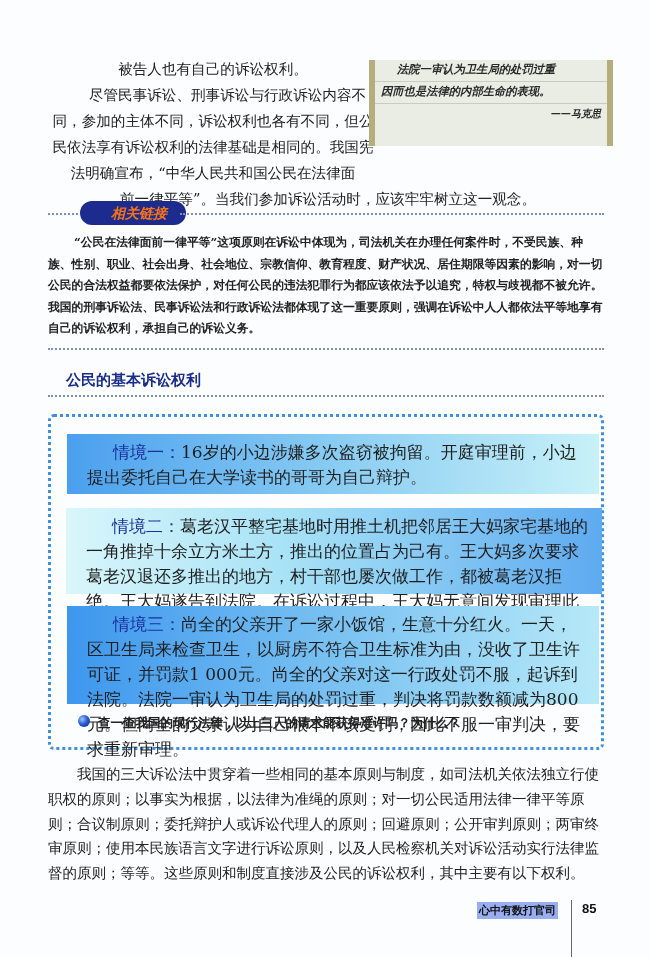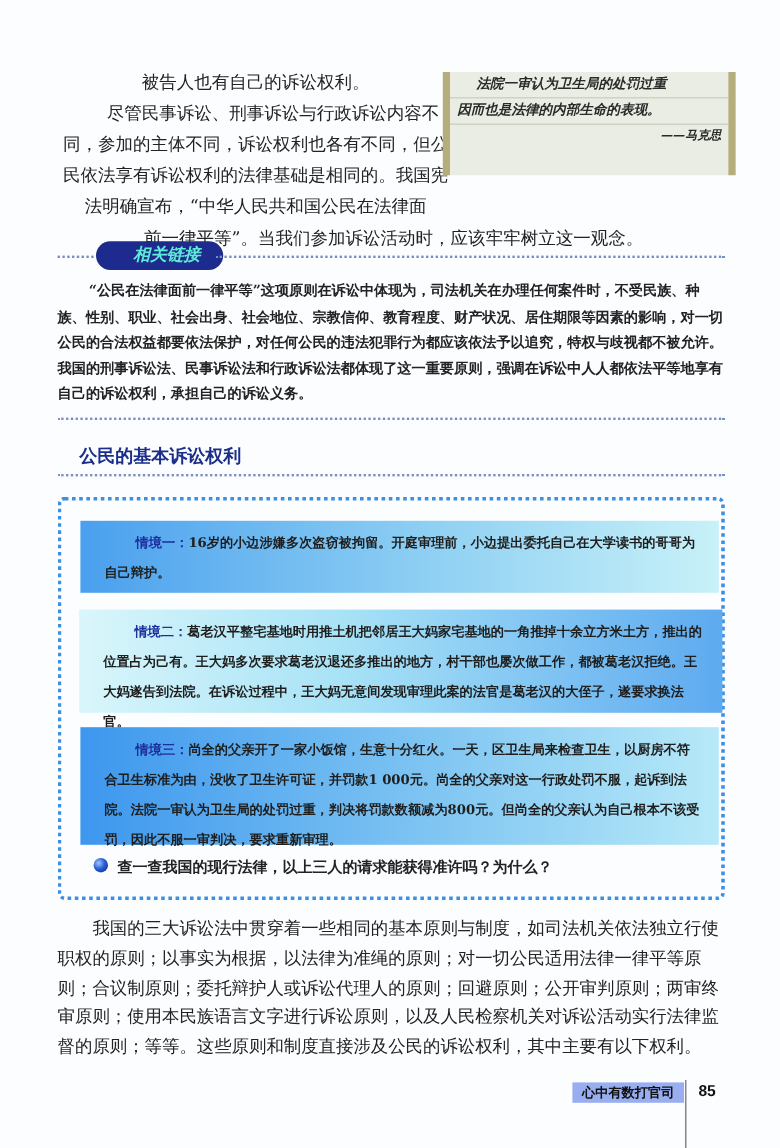--- a/index.html
+++ b/index.html
@@ -28,61 +28,61 @@
   .quote .ln { height:21px; line-height:20px; border-bottom:1px solid #c9cdbf; padding:0 6px; white-space:nowrap; }
   .quote .ln.first { padding-left:22px; }
   .quote .ln.author { text-align:right; border-bottom:none; font-size:10px; }
 
   
   .dotline { height:0; border-top:2px dotted #7d8fc2; }
 
   
   .pill {
     left:80px; top:201px; width:94px; height:24px; border-radius:12px;
-    background:#1d2b8e; color:#5eead4;
+    background:#1d2b8e; color:#f97316;
     font-family:"DejaVu Sans", sans-serif; font-style:italic; font-weight:bold;
     font-size:14px; line-height:24px; text-align:center;padding-left:12px;
   }
 
   .related { left:48px; top:232px; width:555px; font-size:11.8px; line-height:21.5px; font-weight:bold; color:#222; }
   .related p { margin:0; text-indent:26px; }
 
   .section-title {
     left:66px; top:371px;
     font-family:"DejaVu Sans", sans-serif; font-weight:bold; font-size:15px; color:#1a2d8a;
   }
 
   
   .frame {
     left:48px; top:414px; width:556px; height:336px;
     border:3px dotted #3e8fe0; border-radius:6px; box-sizing:border-box;
   }
   .case {
     left:67px; width:532px; box-sizing:border-box;
-    font-size:11px; line-height:25px; font-weight:bold; color:#1e1e1e;
+    font-size:17px; line-height:25px; font-weight:normal; color:#1e1e1e;
     padding:6px 14px 4px 20px;
   }
   .case .lbl { color:#1c2f9c; }
   .case p { margin:0; text-indent:26px; }
   .case1 { top:434px; height:60px; background:linear-gradient(90deg,#4aa0ee 0%,#8fd0f3 55%,#c8f1f8 100%); }
   .case2 { top:508px; height:86px; background:linear-gradient(90deg,#d9f6fb 0%,#a9e3f6 40%,#5eaaf0 100%); width:536px; left:66px; }
   .case3 { top:606px; height:98px; background:linear-gradient(90deg,#3d97ee 0%,#7fc5f2 55%,#b7e9f8 100%); }
 
   .question { left:78px; top:715px; font-size:12.5px; font-weight:bold; color:#222; display:flex; align-items:flex-start; gap:8px; }
   .ball {
     width:12px; height:12px; border-radius:50%;
     background:radial-gradient(circle at 35% 35%, #9fc7ff 0%, #2a5fd6 45%, #0b1e7a 100%);
   }
 
   .body2 { left:48px; top:762px; width:560px; font-size:14.5px; line-height:24.8px; color:#222; }
   .body2 p { margin:0; text-indent:29px; }
 
   
   .tag {
-    left:477px; top:902px; width:93px; height:17px;
+    left:477px; top:902px; width:81px; height:17px;
     background:#98aef0; color:#111;
     font-family:"DejaVu Sans", sans-serif; font-weight:bold; font-size:11px; line-height:17px; text-align:center;
   }
   .vrule { left:571px; top:900px; width:1px; height:57px; background:#667; }
   .pagenum { left:582px; top:901px; font-family:"Liberation Sans", sans-serif; font-weight:bold; font-size:13px; color:#111; }
 </style>
 </head>
 <body>
 
 <div class="abs intro">

